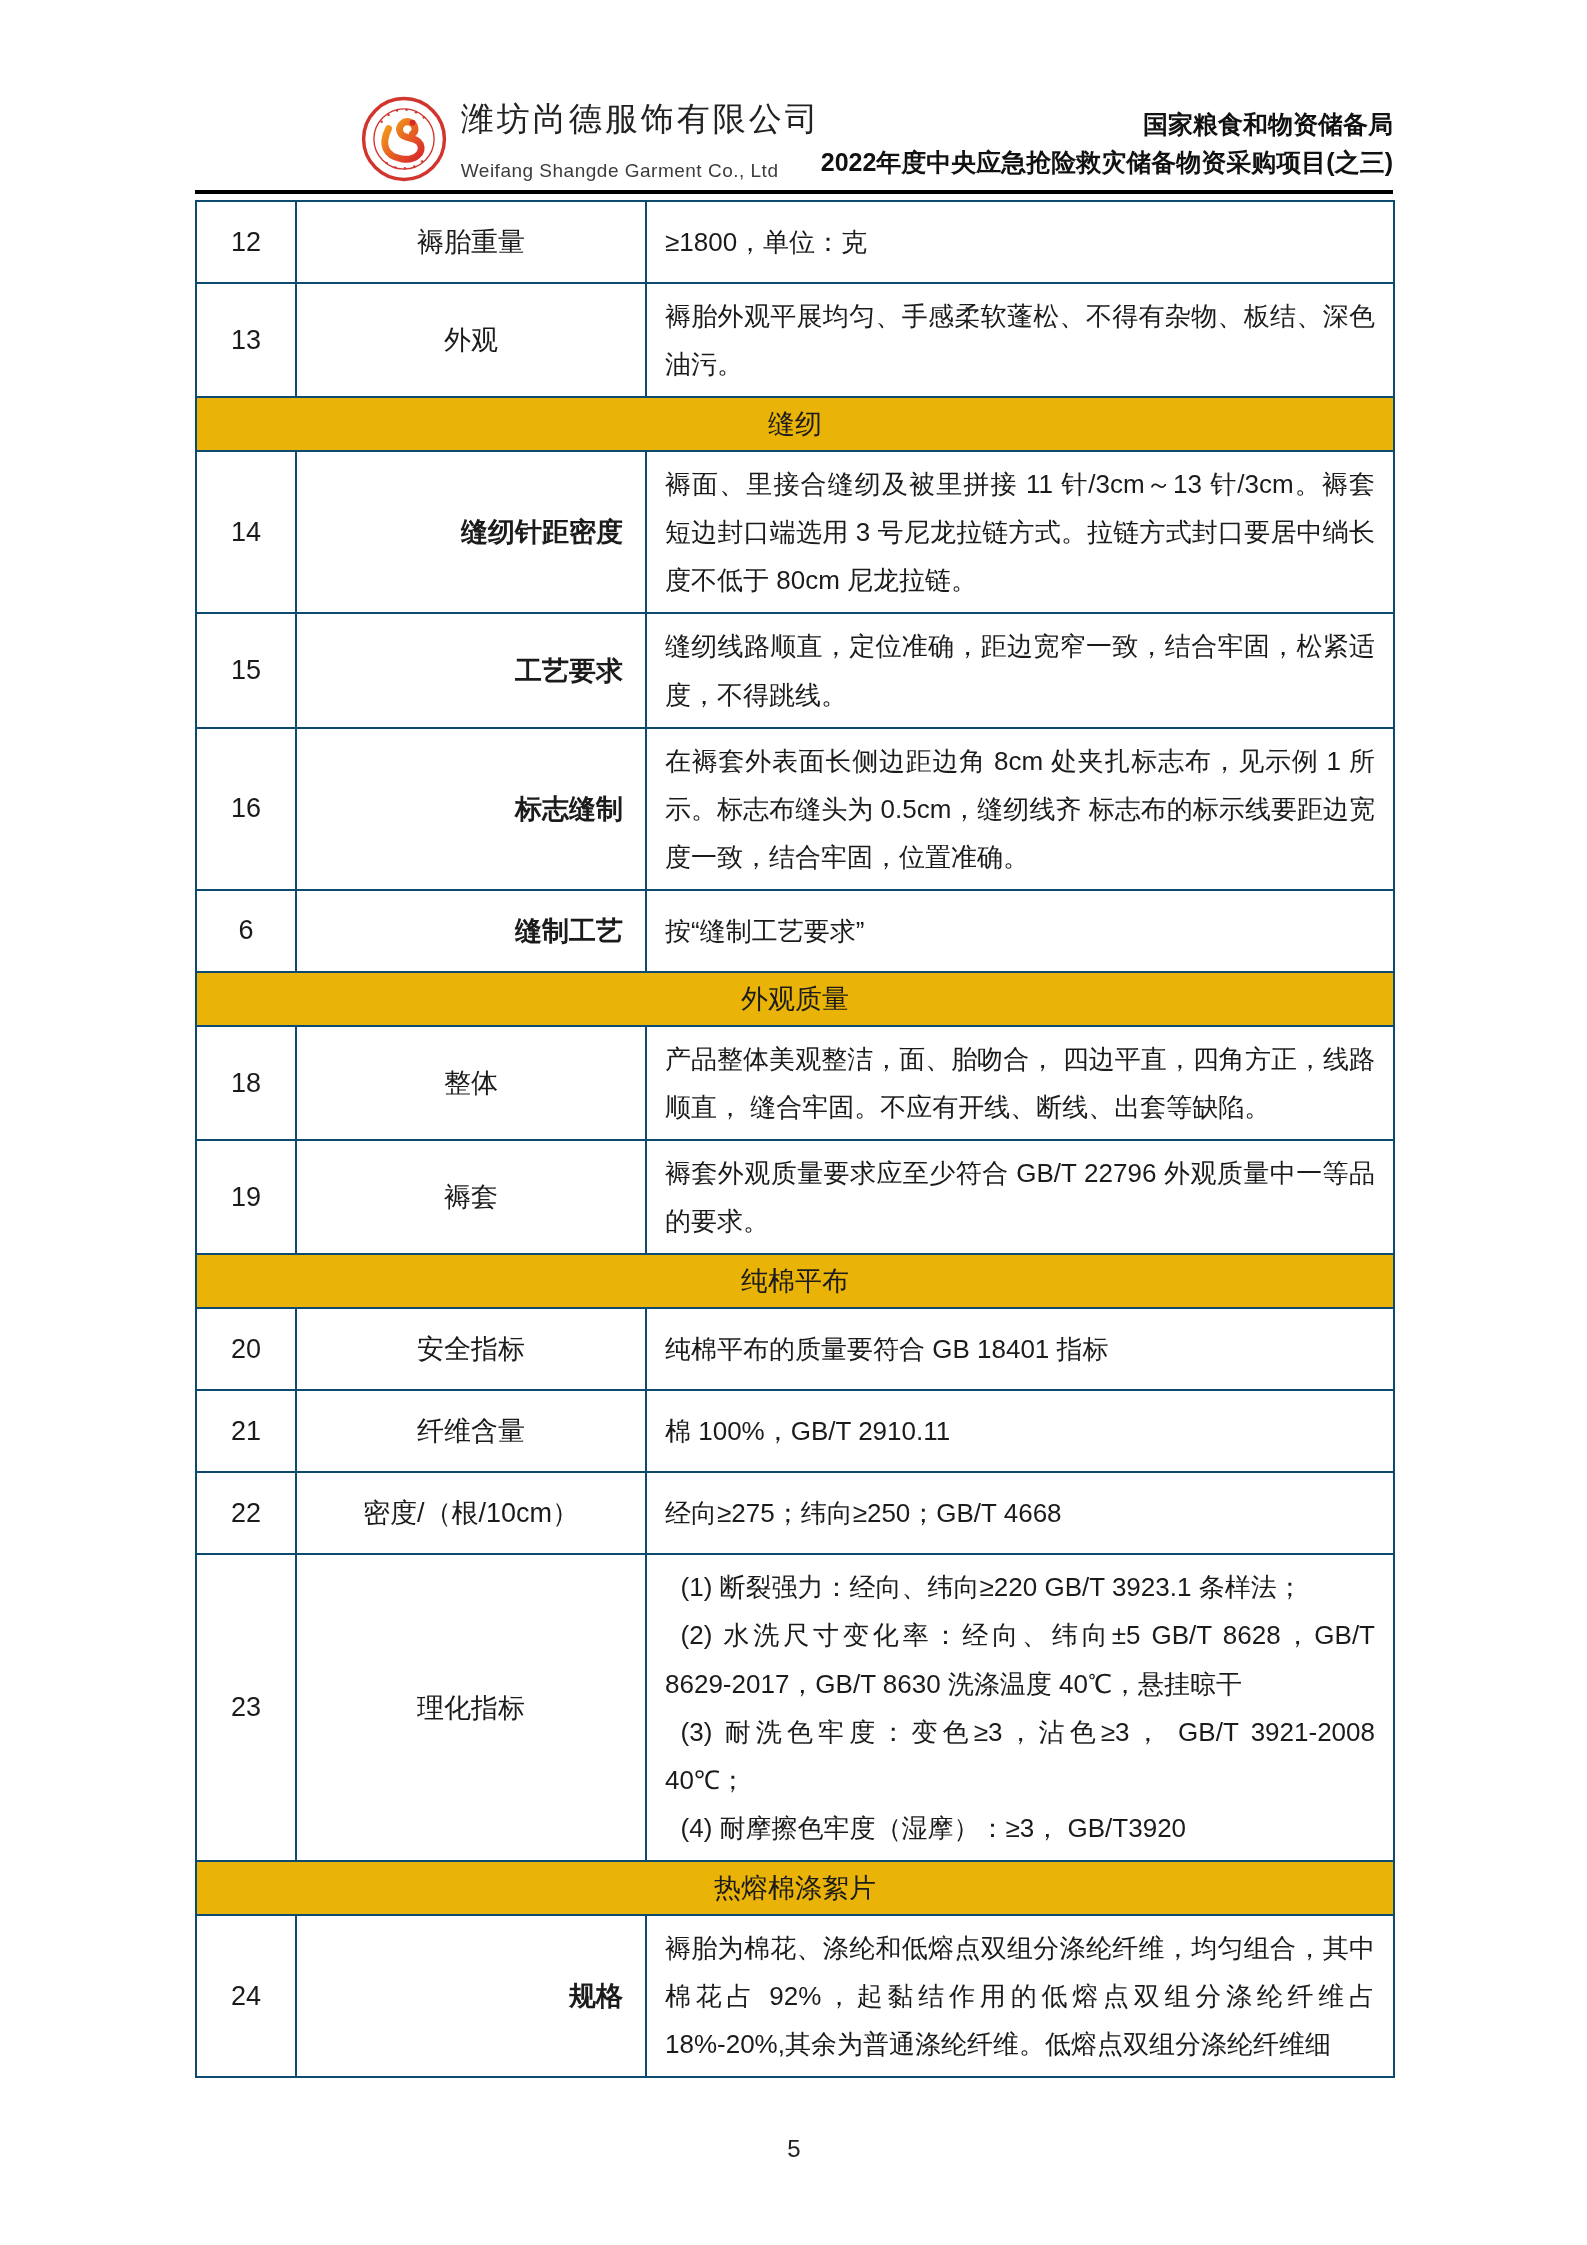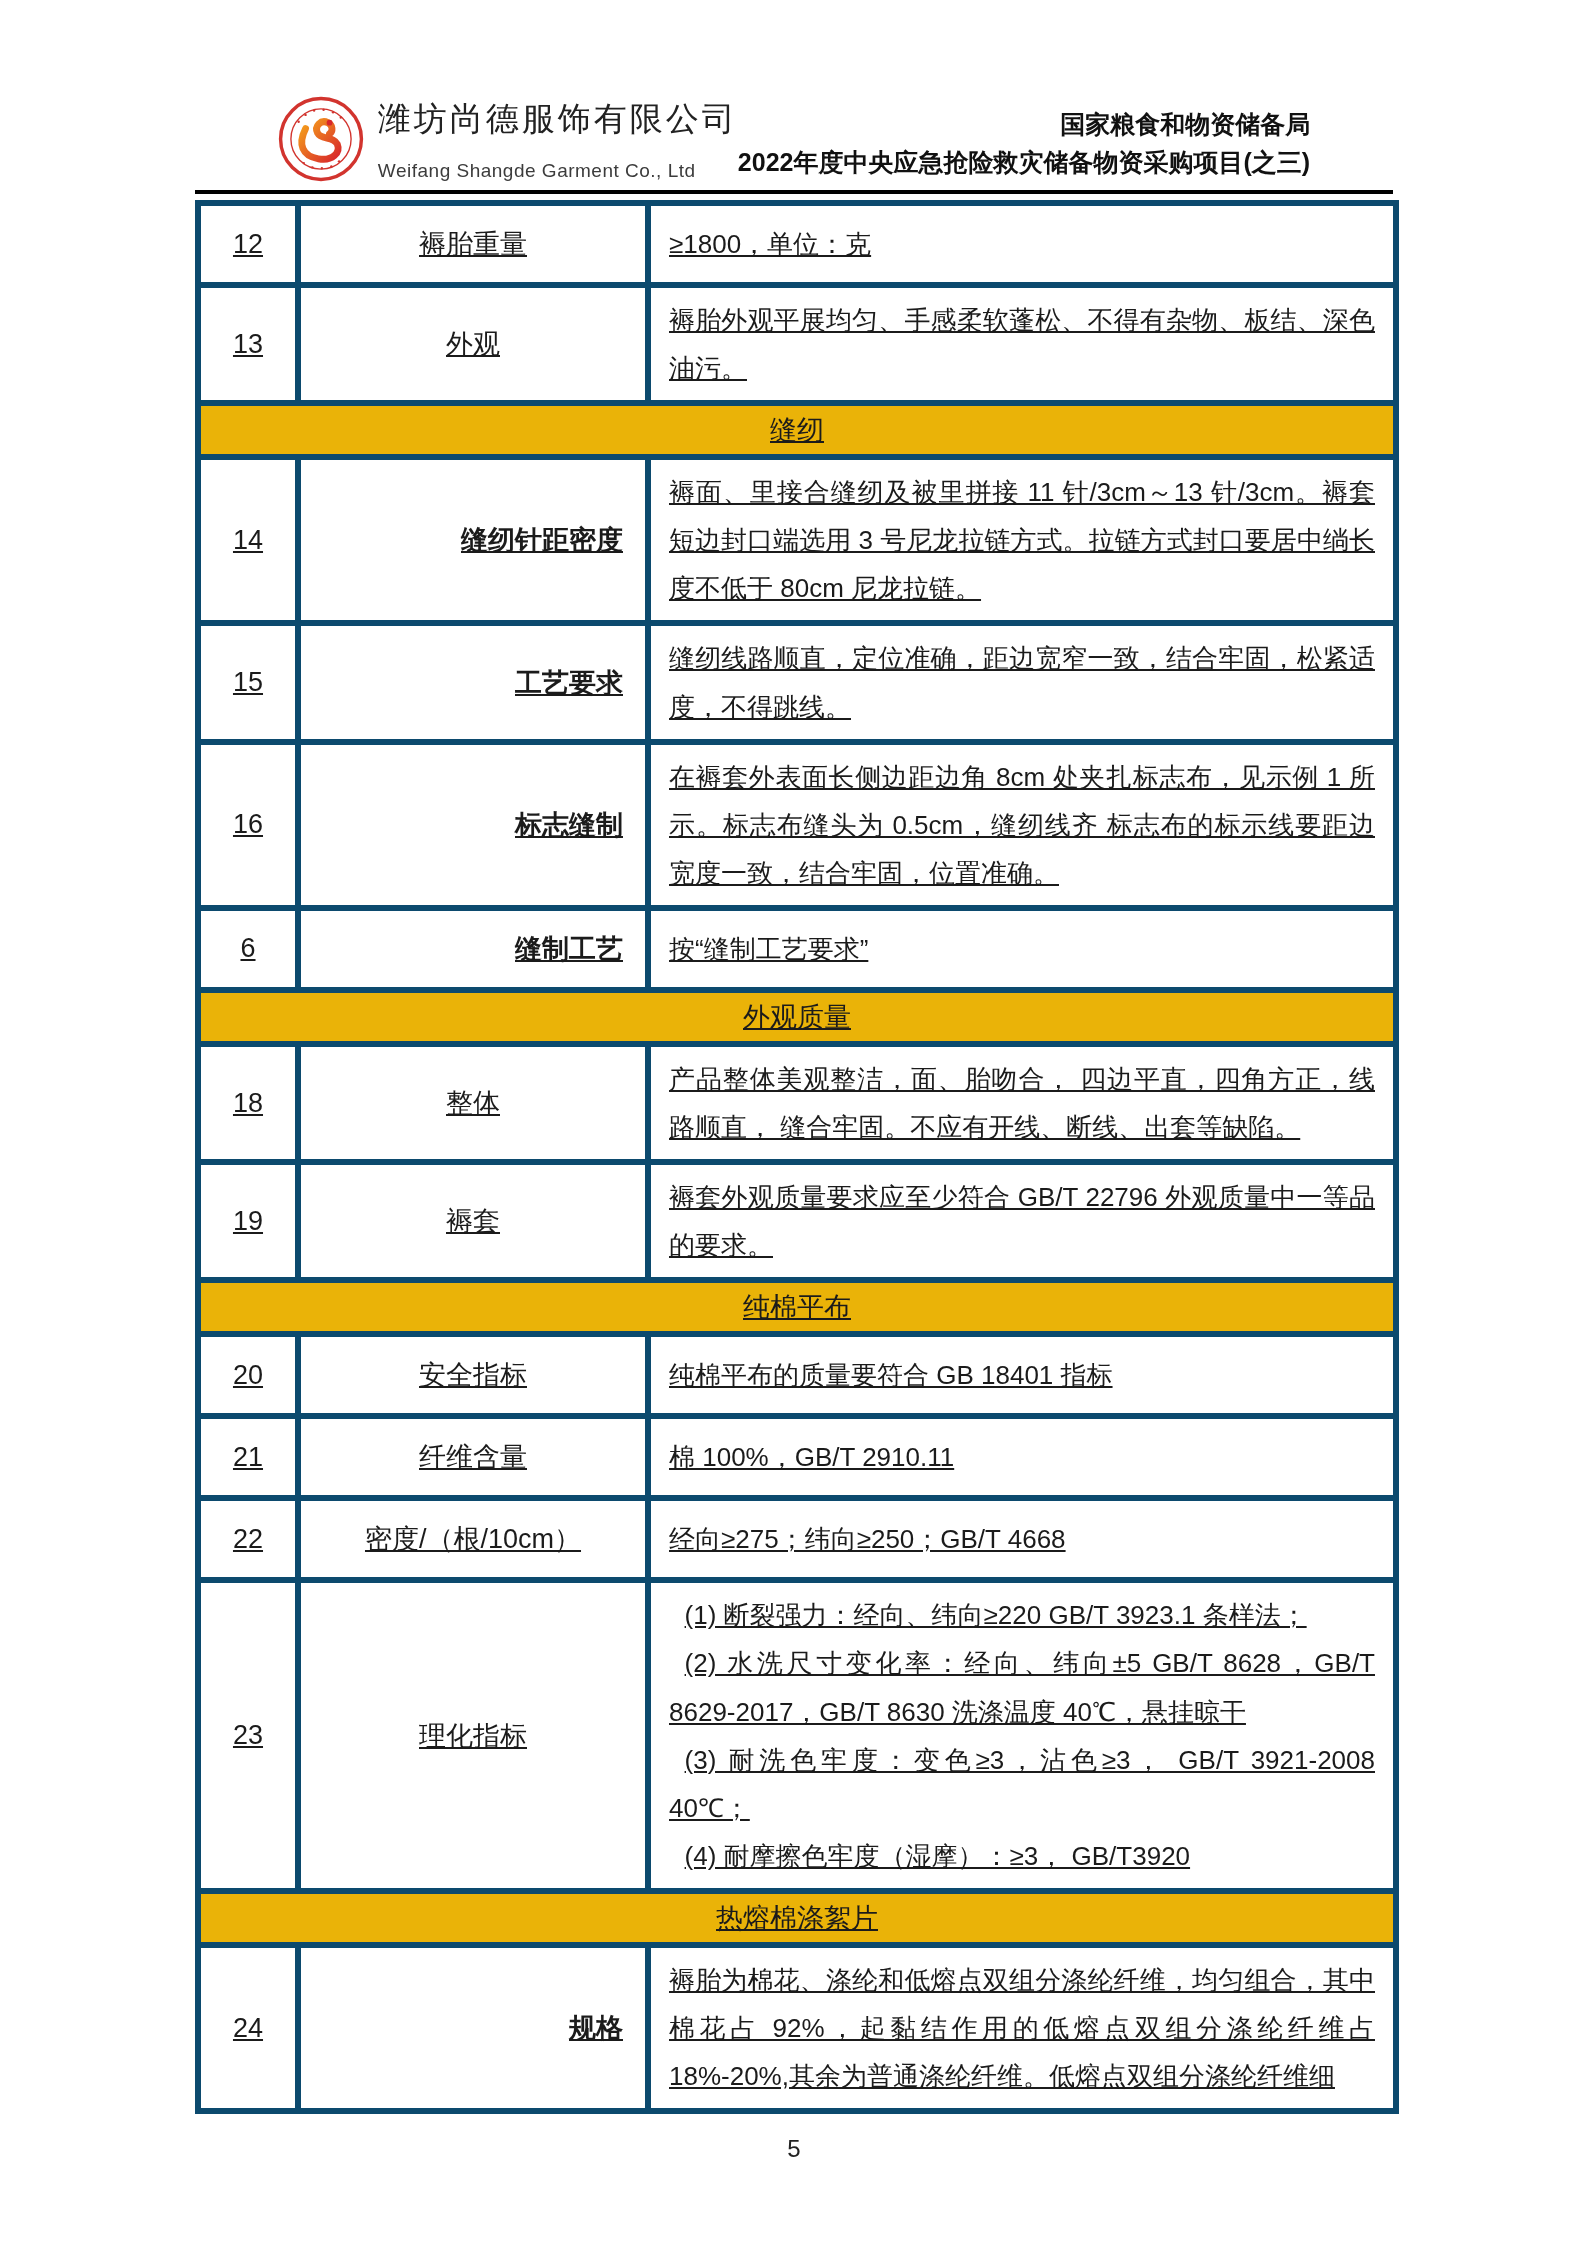--- a/index.html
+++ b/index.html
@@ -6,37 +6,36 @@
   .page{
     position:relative;
     width:1587px;height:2245px;
     background:#ffffff;
     font-family:"Liberation Sans",sans-serif;
     color:#1b1b1b;
     overflow:hidden;
   }
   
   .header-wrap{position:absolute;left:195px;top:96px;width:1198px;}
-  .header-row{display:flex;justify-content:center;align-items:flex-end;padding-bottom:8px;}
+  .header-row{display:flex;justify-content:flex-end;align-items:flex-end;padding-bottom:8px;}
   .header-left{display:flex;align-items:center;gap:14px;}
   .logo{width:86px;height:86px;flex:0 0 auto;}
   .company-cn{font-size:33px;letter-spacing:3px;color:#222;}
   .company-en{font-size:19px;color:#3c3c3c;margin-top:18px;letter-spacing:0.5px;}
   .header-right{text-align:right;font-size:25px;line-height:1.55;color:#111;font-weight:bold;}
   .header-rule{height:4px;background:#000;}
   
   table.spec{
     position:absolute;left:195px;top:200px;width:1198px;
     border-collapse:collapse;table-layout:fixed;
   }
   table.spec td{
-    border:6px solid #0c4a6e;
+    border:2px solid #0c4a6e;
     vertical-align:middle;
     box-sizing:border-box;
-    text-decoration:underline;
   }
   tr.item-row td{height:82px;}
   .col-num{width:100px;text-align:center;font-size:27px;padding:8px 4px;}
   .col-label{width:350px;text-align:center;font-size:27px;padding:8px 22px;}
   .label-bold{font-weight:bold;text-align:right;}
   .col-content{
     font-size:26px;line-height:1.85;
     padding:8px 18px;text-align:justify;
   }
   .col-content .para{text-indent:0.6em;}

